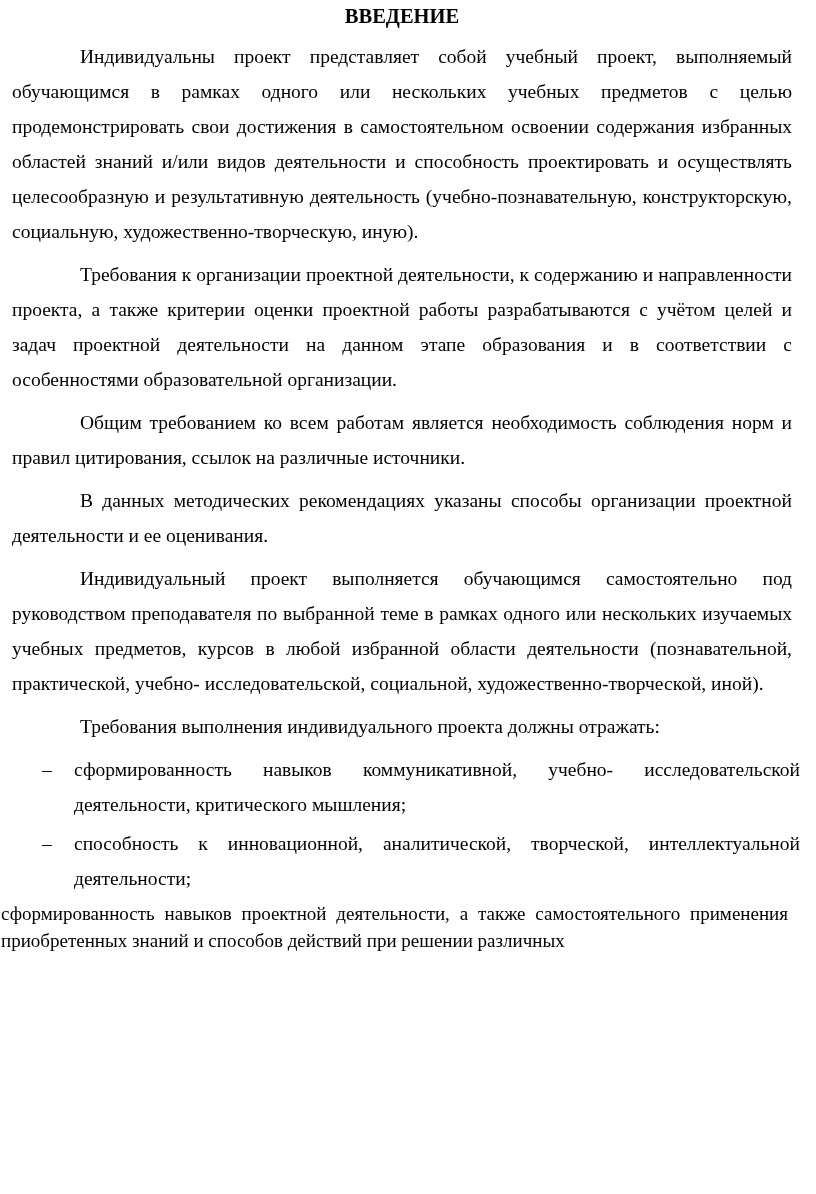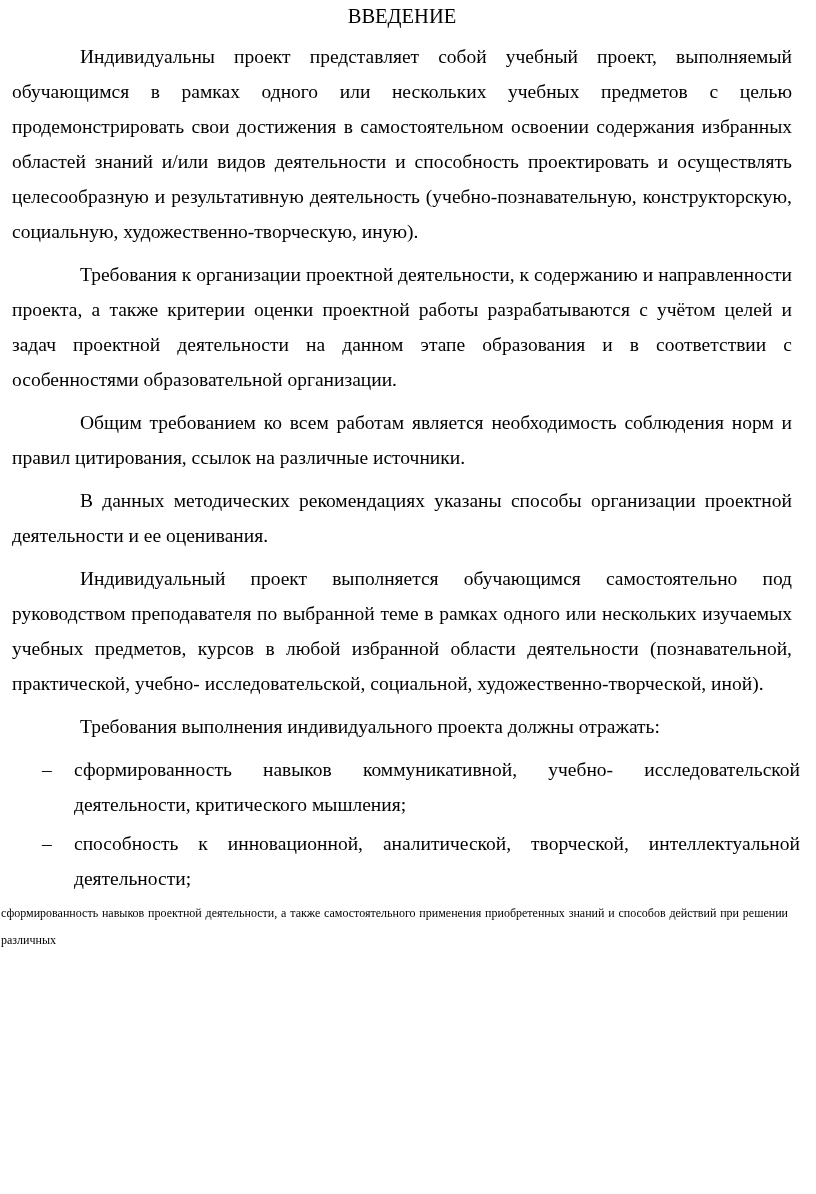--- a/index.html
+++ b/index.html
@@ -11,21 +11,21 @@
     padding: 4px 16px 0 4px;
     background: #ffffff;
     color: #000000;
     font-family: "Liberation Serif", "DejaVu Serif", serif;
     overflow: hidden;
   }
   .doc-title {
     margin: 0 0 10px 0;
     font-size: 20.5px;
     line-height: 25px;
-    font-weight: normal;
+    font-weight: bold;
     text-align: center;
   }
   p.body-par {
     margin: 8px;
     font-size: 19.5px;
     line-height: 35px;
     text-align: justify;
     text-indent: 68px;
   }
   p.lead-in { margin-top: 6px; }
@@ -41,21 +41,21 @@
     line-height: 35px;
     text-align: justify;
   }
   ul.dash-list li .marker {
     position: absolute;
     left: -32px;
     top: 0;
   }
   p.closing-par {
     margin: 2px 12px 0 -3px;
-    font-size: 12px;
+    font-size: 19px;
     line-height: 27px;
     text-align: justify;
     text-indent: 0;
   }
 </style>
 </head>
 <body>
 
 <div class="page">
   <h1 class="doc-title">ВВЕДЕНИЕ</h1>

